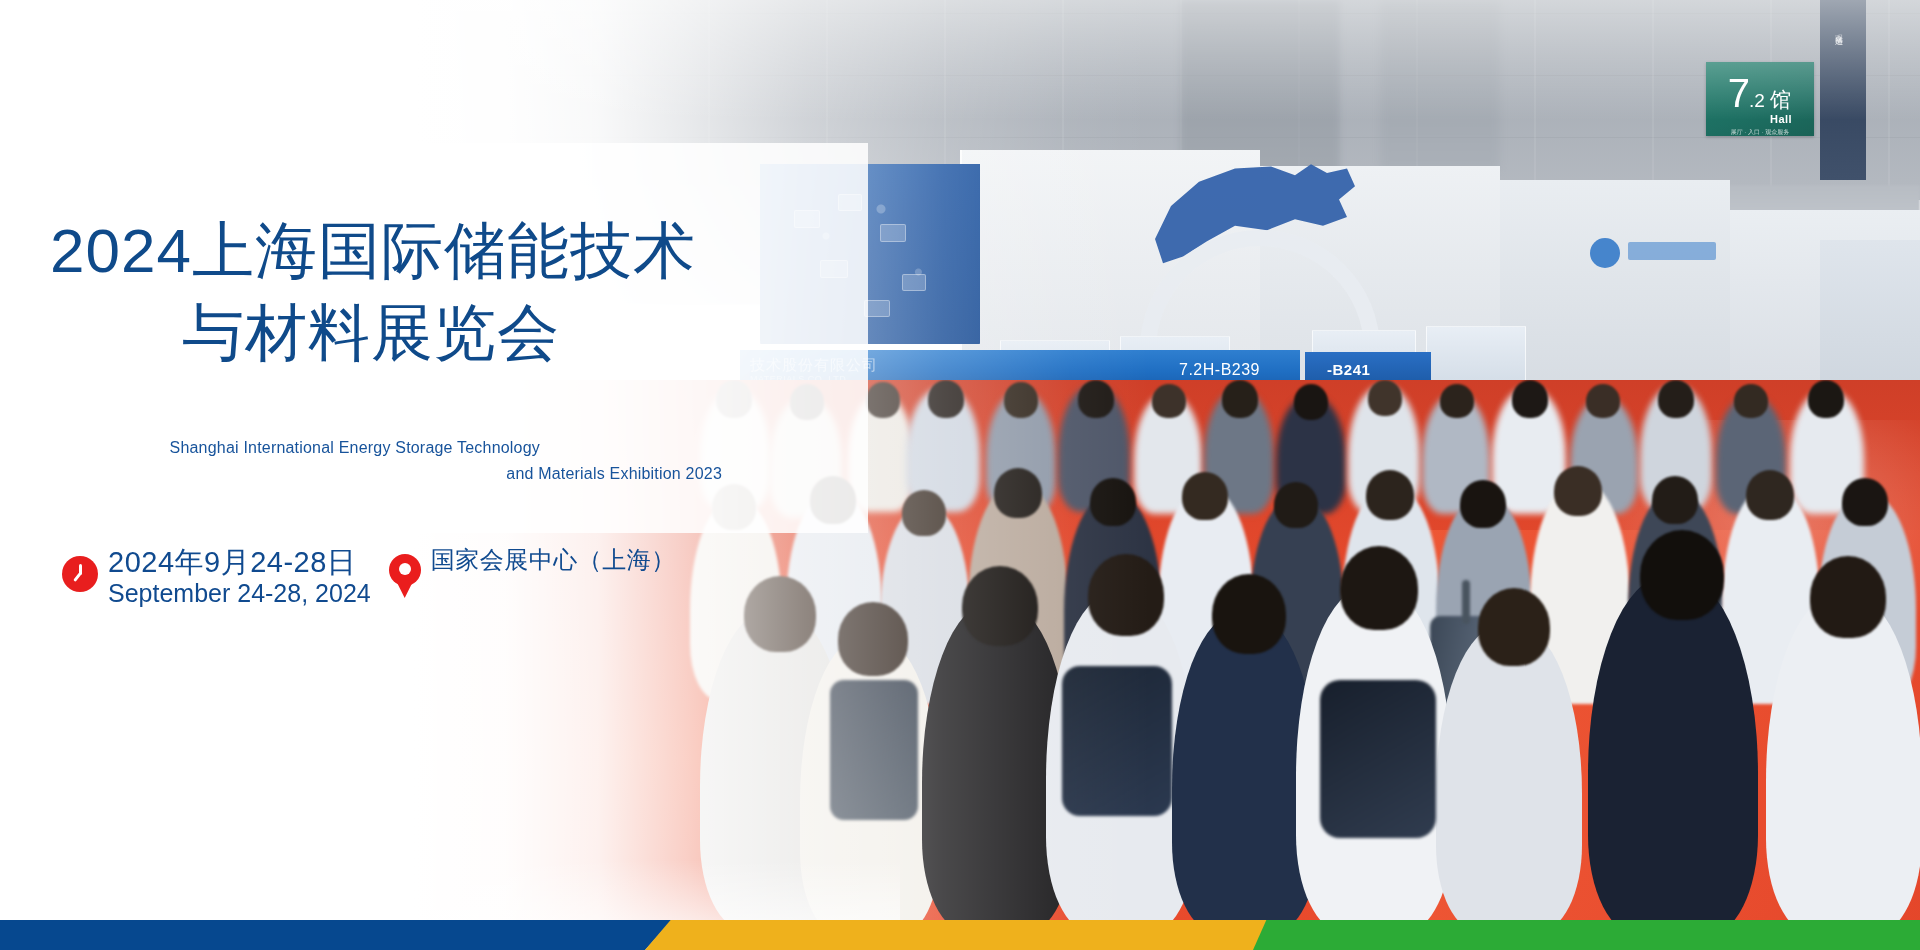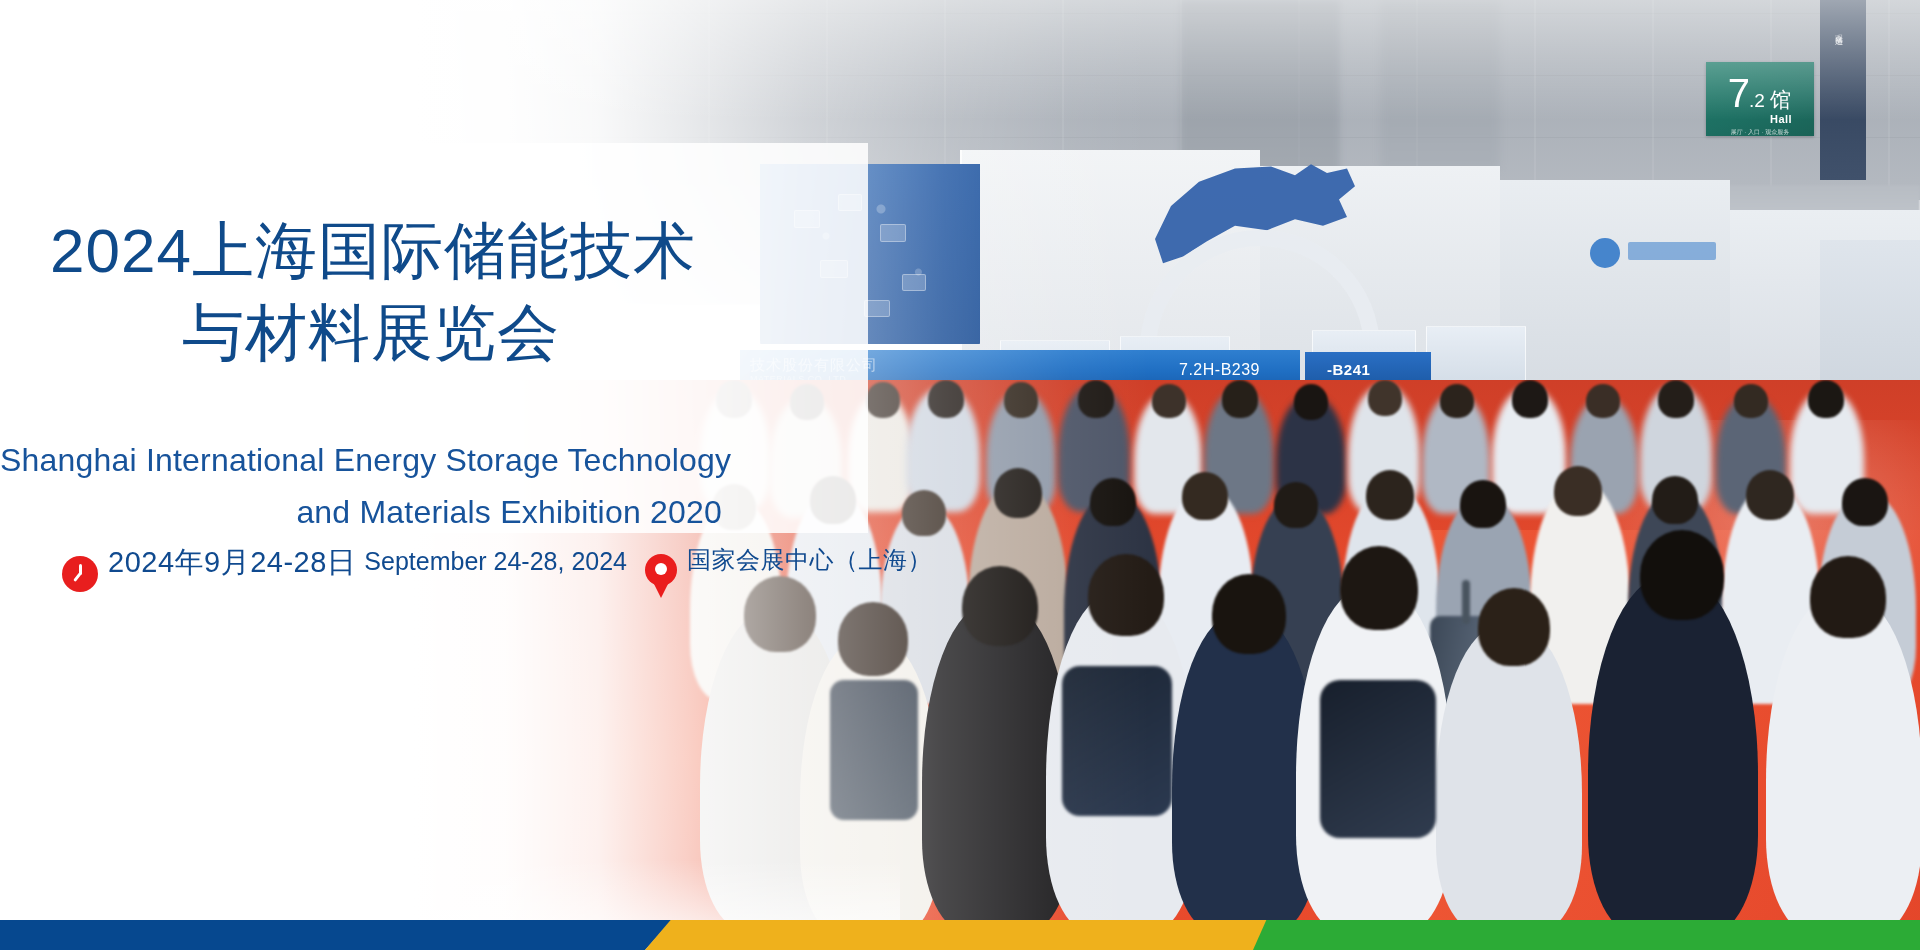--- a/index.html
+++ b/index.html
@@ -287,21 +287,21 @@
   .title-line.l1 { padding-right:44px; }
   .title-line.l2 { padding-right:48px; }
 
   .sub-block {
     position:absolute; left:0; top:435px; width:900px;
     padding-right:178px;
     text-align:right;
   }
   .sub-line {
     color:#17539b;
-    font-size:32px;
+    font-size:16px;
     line-height:1.62;
     letter-spacing:.2px;
     white-space:nowrap;
   }
   .sub-line.s1 { padding-right:182px; }
 
   
   .info-row {
     position:absolute; left:62px; top:546px;
     display:flex; align-items:flex-start;
@@ -344,21 +344,21 @@
     width:22px; height:22px;
     background:#ea1d1d;
     clip-path:polygon(0 0, 100% 0, 50% 100%);
   }
   .pin-hole {
     position:absolute; left:10px; top:9px;
     width:12px; height:12px; border-radius:50%;
     background:#ffffff; z-index:2;
   }
 
-  .info-text { display:flex; flex-direction:row;gap:8px; }
+  .info-text { display:flex; flex-direction:column; }
   .info-cn {
     color:#104a8f; font-size:29px; line-height:1.12;
     letter-spacing:.5px; white-space:nowrap;
   }
   .info-en {
     color:#104a8f; font-size:25px; line-height:1.22;
     white-space:nowrap;
   }
   .venue .info-cn { font-size:24px; line-height:1.2; }
   .venue .info-en { font-size:15.5px; line-height:1.5; margin-top:5px; }
@@ -550,21 +550,21 @@
   <div class="panel-upper"></div>
   <div class="panel-lower"></div>
 
   <div class="title-block">
     <div class="title-line l1" style="color: rgb(15, 74, 138);">2024上海国际储能技术</div>
     <div class="title-line l2" style="color: rgb(15, 74, 138);">与材料展览会</div>
   </div>
 
   <div class="sub-block">
     <div class="sub-line s1" style="color: rgb(23, 83, 155);">Shanghai International Energy Storage Technology</div>
-    <div class="sub-line s2" style="color: rgb(23, 83, 155);">and Materials Exhibition 2020</div>
+    <div class="sub-line s2" style="color: rgb(23, 83, 155);">and Materials Exhibition 2023</div>
   </div>
 
   <div class="info-row">
 
     <div class="info-item date">
       <span class="icon-clock" style="background: rgb(232, 30, 30);"></span>
       <span class="info-text">
         <span class="info-cn" style="color: rgb(16, 74, 143);">2024年9月24-28日</span>
         <span class="info-en" style="color: rgb(16, 74, 143);">September 24-28, 2024</span>
       </span>

